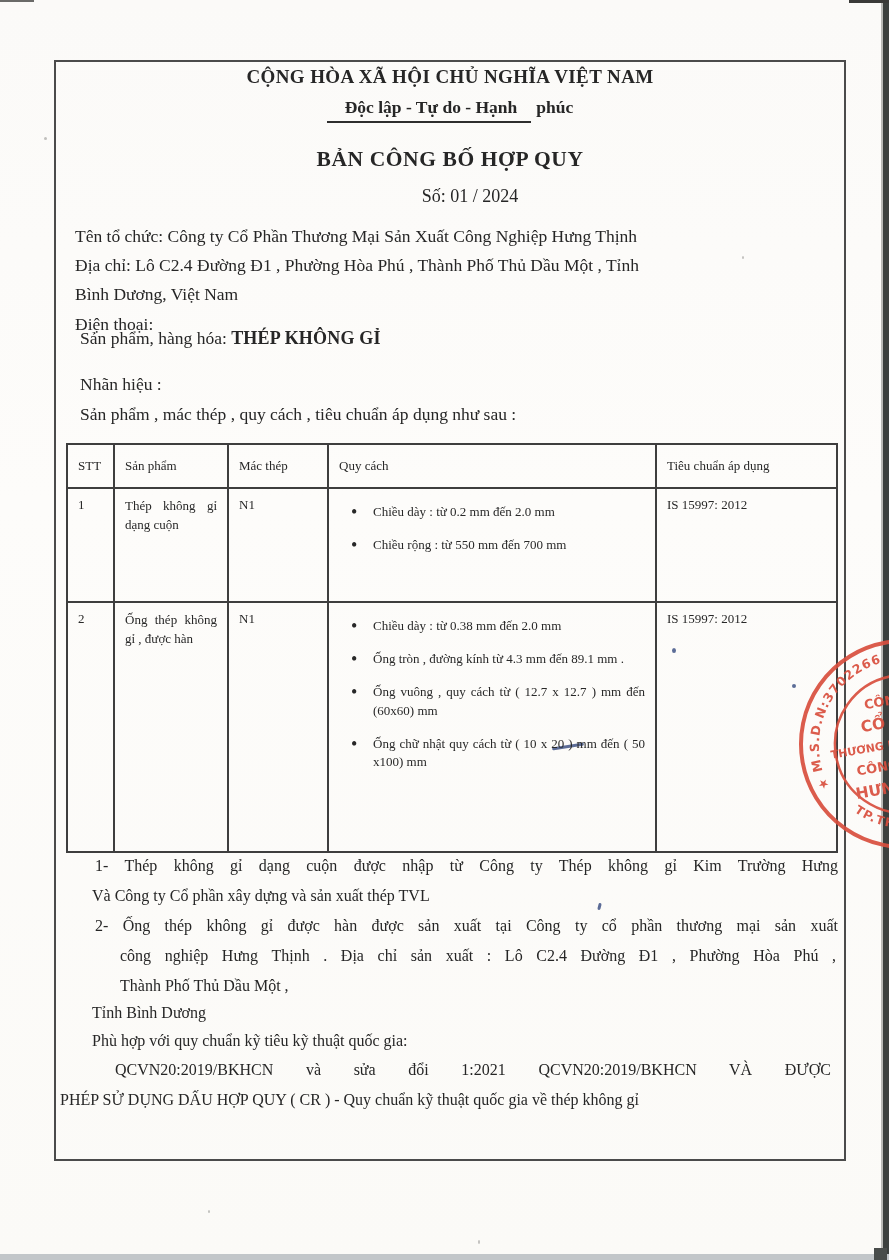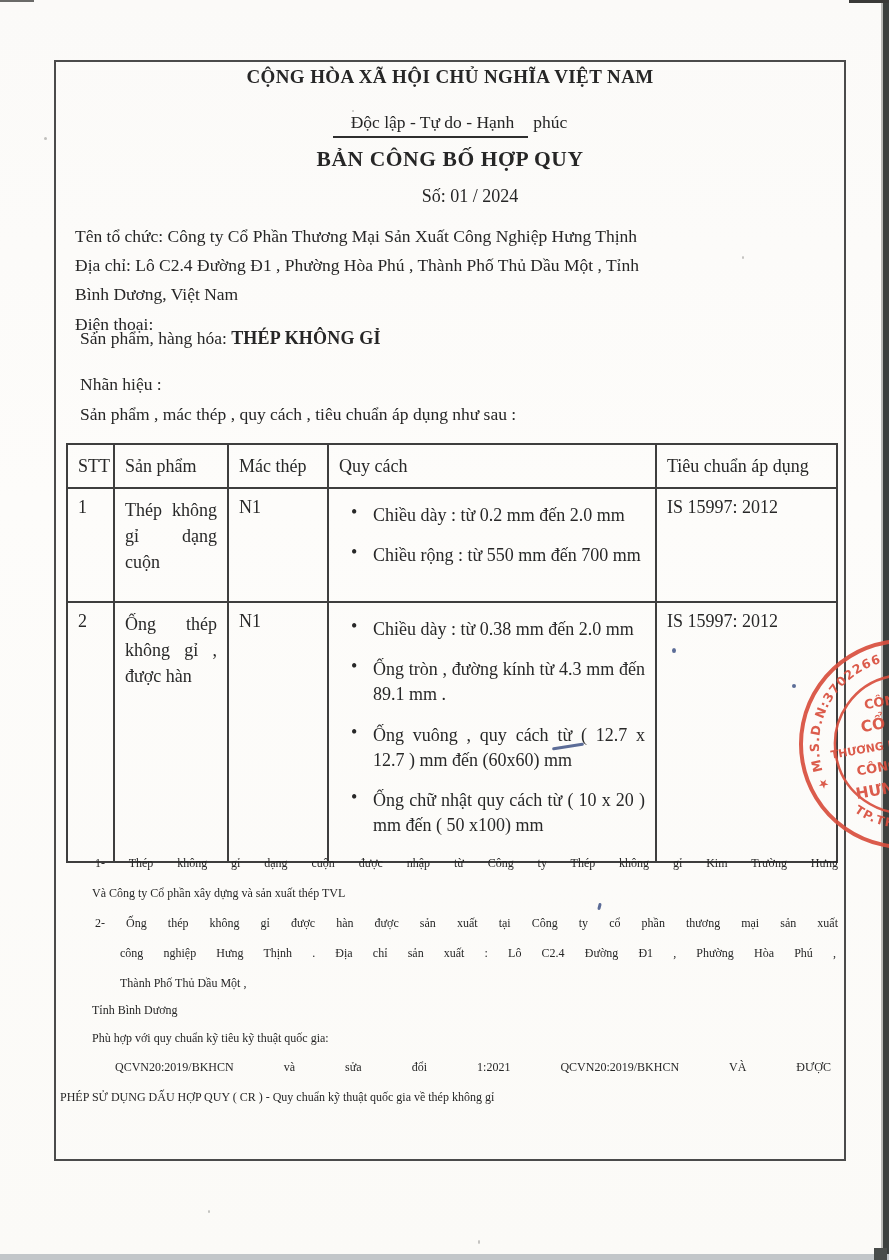--- a/index.html
+++ b/index.html
@@ -21,58 +21,58 @@
   .speck{position:absolute;border-radius:50%;background:#8f8f8d;opacity:.55;}
   .ink-mark{position:absolute;background:#33497e;opacity:.8;border-radius:2px;}
 
   .frame{
     position:absolute;left:54px;top:60px;width:792px;height:1101px;
     border:2px solid #4b4b4b;box-sizing:border-box;
   }
   .abs{position:absolute;}
   .centered{left:0;width:788px;text-align:center;}
   .nat1{top:4px;font-weight:bold;font-size:19px;letter-spacing:.4px;}
-  .nat2{top:50px;font-weight:normal;font-size:17.5px;}
+  .nat2{top:35px;font-weight:bold;font-size:17.5px;}
   .nat2 .u{display:inline-block;border-bottom:2px solid #2e2e2e;padding:0 14px 3px 18px;}
   .nat2 .tail{margin-left:5px;}
   .doc-title{top:85px;font-weight:bold;font-size:21.5px;letter-spacing:.6px;}
   .doc-number{top:124px;font-size:18px;margin-left:20px;}
 
   .bodyline{font-size:17.5px;white-space:nowrap;}
   .l-org1{left:19px;top:164px;}
   .l-org2{left:19px;top:193px;}
   .l-org3{left:19px;top:222px;}
   .l-phone{left:19px;top:252px;}
   .l-product{left:24px;top:266px;}
   .l-brand{left:24px;top:312px;}
   .l-intro{left:24px;top:342px;}
   .l-product b{font-size:18px;letter-spacing:.2px;}
 
   table.spec{
     position:absolute;left:10px;top:381px;width:770px;
     border-collapse:collapse;table-layout:fixed;
-    font-size:18px;color:#282828;
+    font-size:13px;color:#282828;
   }
   table.spec th,table.spec td{
     border:2px solid #3e3e3e;vertical-align:top;
     padding:8px 10px;font-weight:normal;text-align:left;
   }
   table.spec thead th{height:38px;vertical-align:middle;padding-top:2px;padding-bottom:2px;}
   th.h-stt,td.c-stt{text-align:center;}
   tr.r1 td{height:96px;}
   tr.r2 td{height:232px;}
   td.c-sp .jt{text-align:justify;text-align-last:left;line-height:1.45;}
   td.c-mt{text-align:center;}
   td.c-qc{padding-left:14px;padding-right:12px;}
   .blt{position:relative;padding-left:26px;margin:6px 0 15px 8px;}
   .blt::before{content:"•";position:absolute;left:4px;top:-1px;font-size:18px;}
   .blt .blt-text{display:block;text-align:justify;text-align-last:left;line-height:1.4;}
   td.c-tc{padding-top:10px;}
 
-  .note{font-size:12px;line-height:1.3;}
+  .note{font-size:16px;line-height:1.3;}
   .just{text-align:justify;text-align-last:justify;}
   .n1l1{left:39px;top:794px;width:743px;}
   .n1l2{left:36px;top:824px;width:743px;}
   .n2l1{left:39px;top:854px;width:743px;}
   .n2l2{left:64px;top:884px;width:716px;}
   .n2l3{left:64px;top:914px;width:716px;}
   .prov{left:36px;top:941px;}
   .conf{left:36px;top:969px;}
   .std1{left:59px;top:998px;width:716px;}
   .std2{left:4px;top:1028px;width:778px;}

